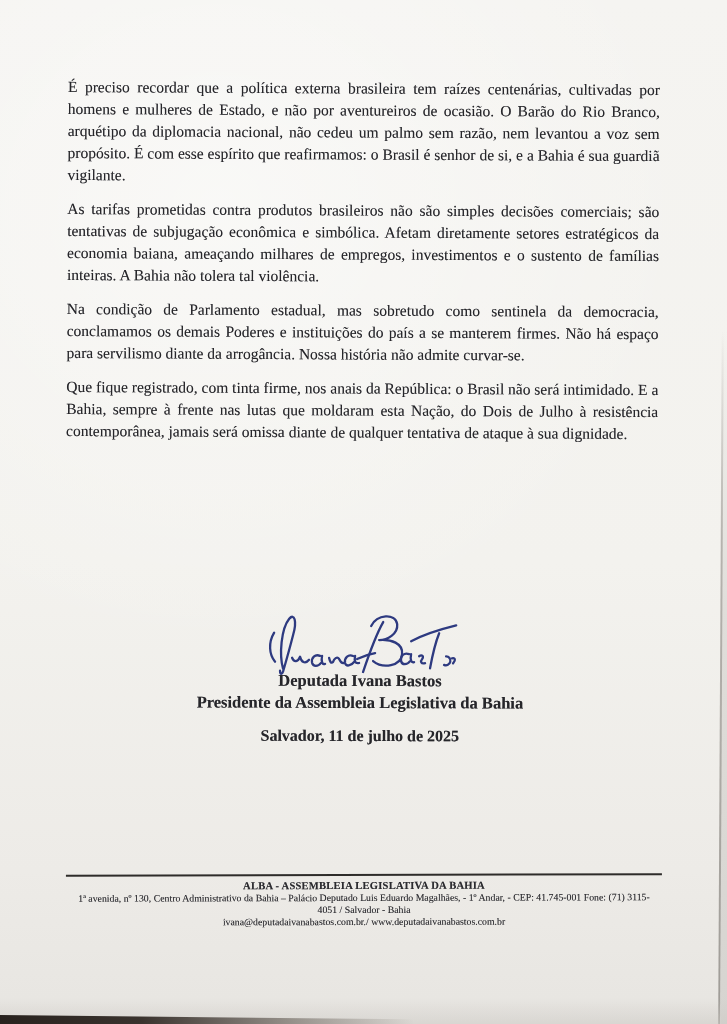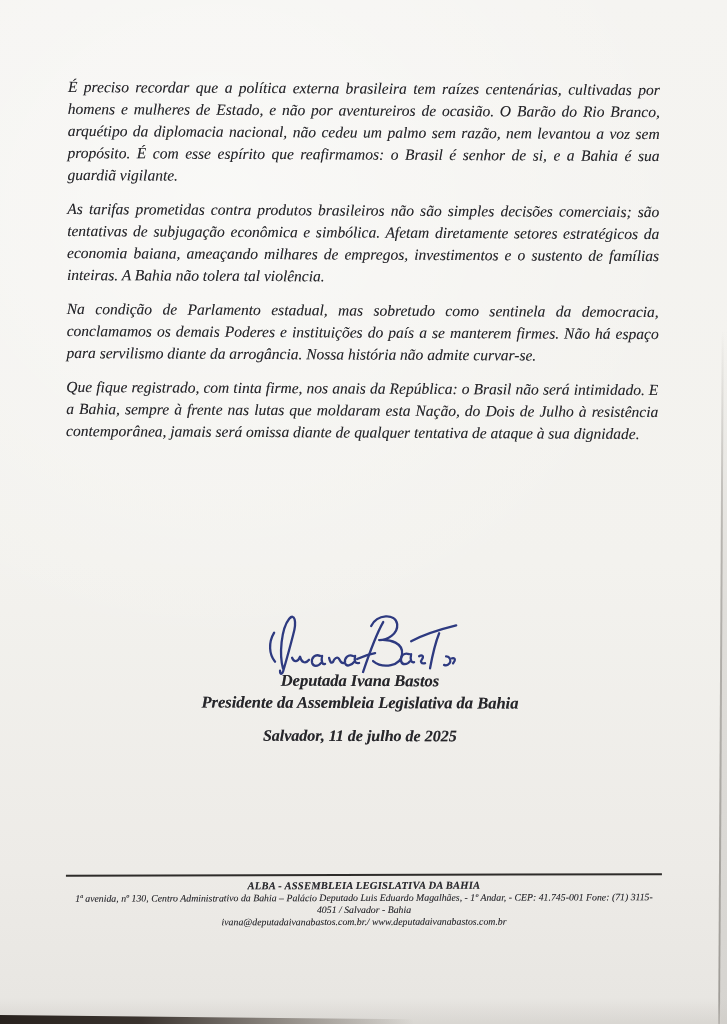--- a/index.html
+++ b/index.html
@@ -5,21 +5,20 @@
   html,body{margin:0;padding:0;background:#dddbd7;}
   .photo{
     position:relative;
     width:727px;height:1024px;
     overflow:hidden;
     background:
       radial-gradient(120% 80% at 30% 20%, rgba(255,255,255,0.45) 0%, rgba(255,255,255,0) 55%),
       linear-gradient(180deg,#f5f4f1 0%, #f3f2ee 55%, #edebe7 85%, #e7e5e1 100%);
     font-family:"Liberation Serif","DejaVu Serif",serif;
     color:#26262a;
-    font-style:italic;
   }
   
   .paper-right-edge{
     position:absolute;top:330px;bottom:0;right:5px;width:2px;
     background:linear-gradient(180deg, rgba(170,167,162,0) 0%, rgba(170,167,162,.8) 30%, rgba(150,147,142,.9) 100%);
     transform:rotate(0.3deg);
   }
   .paper-right-shade{
     position:absolute;top:330px;bottom:0;right:0;width:6px;
     background:linear-gradient(180deg, rgba(225,223,219,0) 0%, rgba(222,220,216,.9) 40%, rgba(214,212,208,1) 100%);

